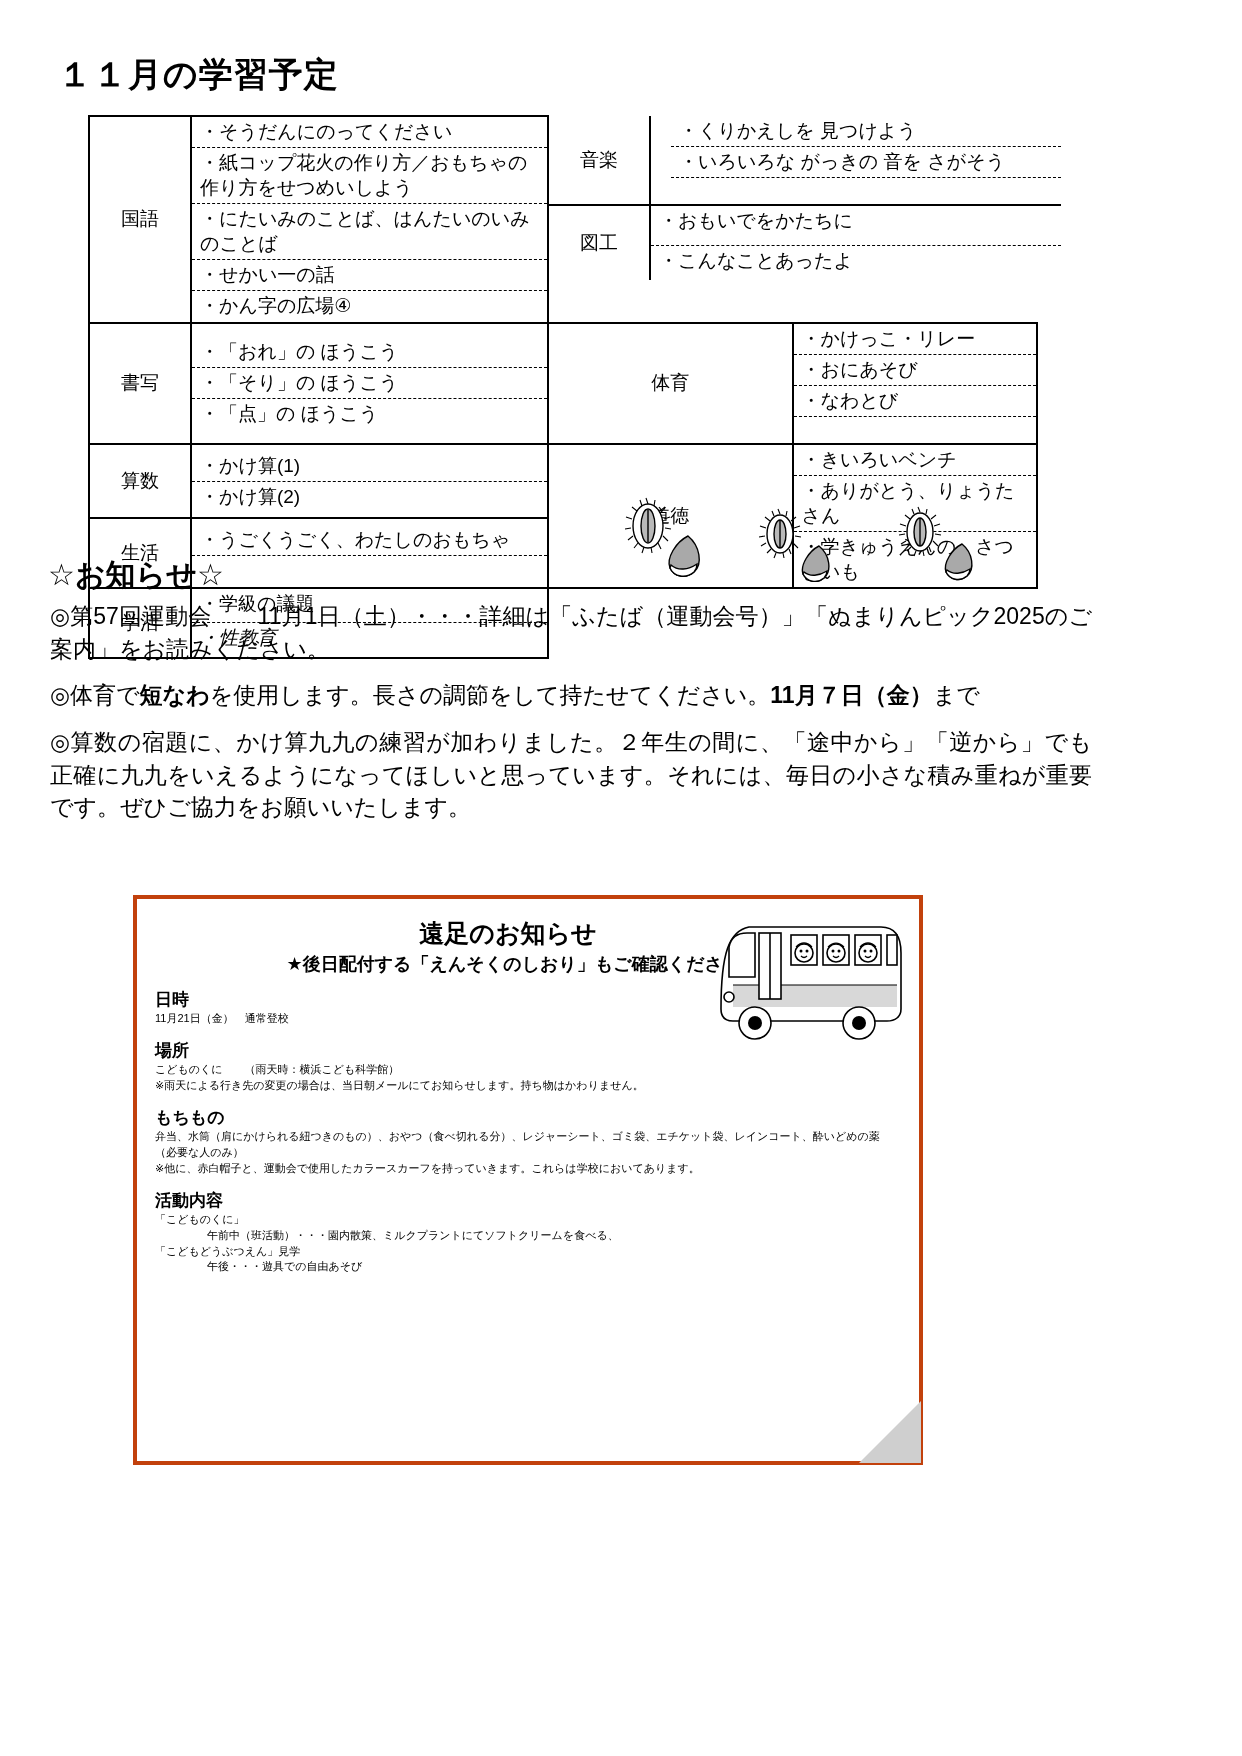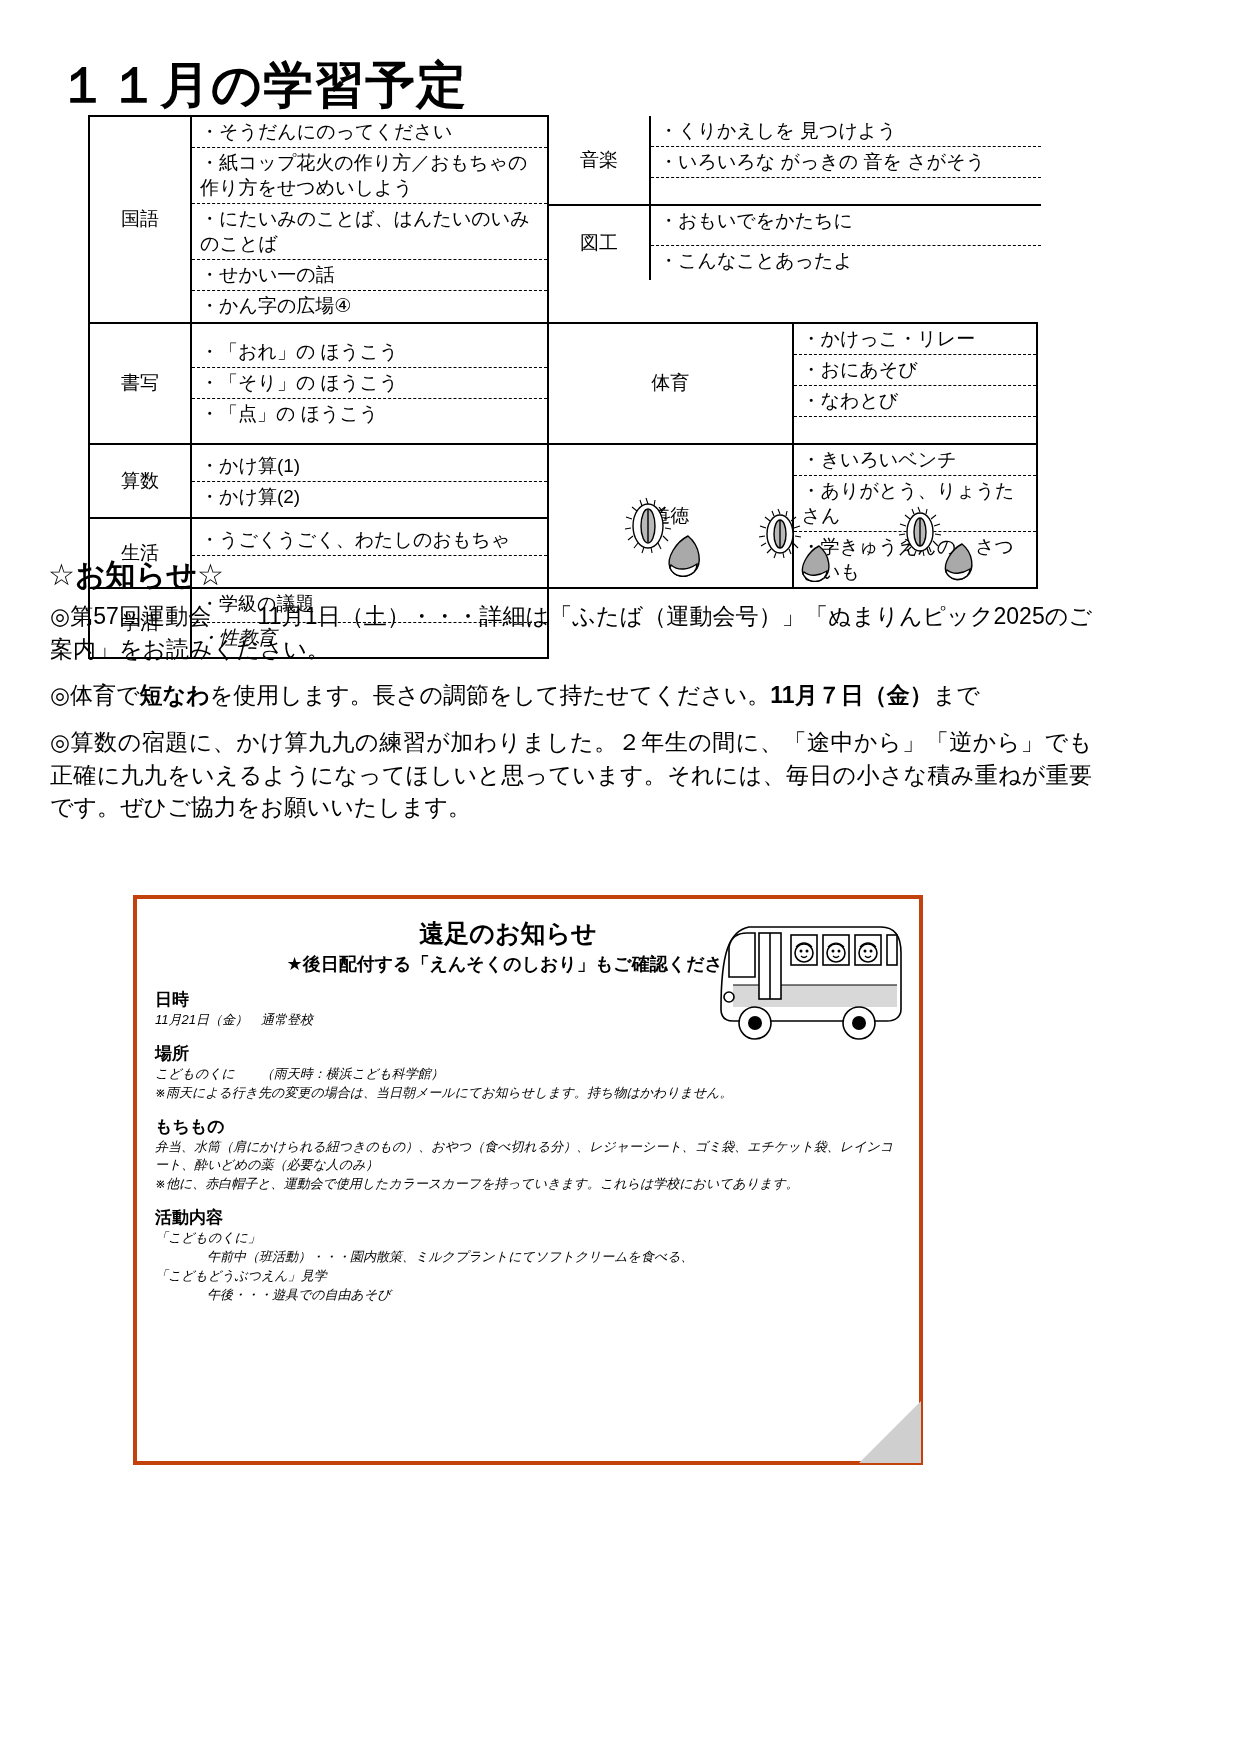--- a/index.html
+++ b/index.html
@@ -21,21 +21,21 @@
     left: 0; top: 0;
     width: 1242px;
     height: 1756px;
   }
 
   
   .title {
     position: absolute;
     left: 58px;
     top: 52px;
-    font-size: 50px;
+    font-size: 34px;
     font-weight: bold;
     letter-spacing: 1px;
     white-space: nowrap;
   }
 
   
   .sched-wrap {
     position: absolute;
     left: 88px;
     top: 115px;
@@ -142,23 +142,22 @@
     font-weight: bold;
     margin: 0 0 6px 0;
     padding-right: 10px;
   }
   .sec-head {
     font-size: 17px;
     font-weight: bold;
     margin-top: 12px;
   }
   .sec-body {
-    font-size: 13px;
+    font-size: 11px;
     line-height: 1.45;
-    font-style: italic;
   }
   .indent1 { padding-left: 52px; }
 
   
   .fold {
     position: absolute;
     right: -2px;
     bottom: -2px;
     width: 0;
     height: 0;
@@ -193,21 +192,21 @@
           <div class="row">・にたいみのことば、はんたいのいみのことば</div>
           <div class="row">・せかい一の話</div>
           <div class="row">・かん字の広場④</div>
         </td>
 
         <td class="nb" colspan="2" style="padding:0;vertical-align:top;">
           <table class="sched" style="width:100%;">
             <tbody>
                   <tr>
               <td class="subj col-right-subj" style="border-top:none;border-left:none;">音楽</td>
-              <td class="items col-right-items" style="border-top:none;border-right:none;">
+              <td class="items col-right-items" style="border-top:none;border-right:none;padding-left:20px;">
                 <div class="row">・くりかえしを 見つけよう</div>
                 <div class="row">・いろいろな がっきの 音を さがそう</div>
                 <div class="row blank"></div>
               </td>
             </tr>
             <tr>
               <td class="subj col-right-subj" style="border-left:none;border-bottom:none;">図工</td>
               <td class="items col-right-items" style="border-right:none;border-bottom:none;">
                 <div class="row" style="min-height:40px;">・おもいでをかたちに</div>
                 <div class="row" style="min-height:34px;">・こんなことあったよ</div>

